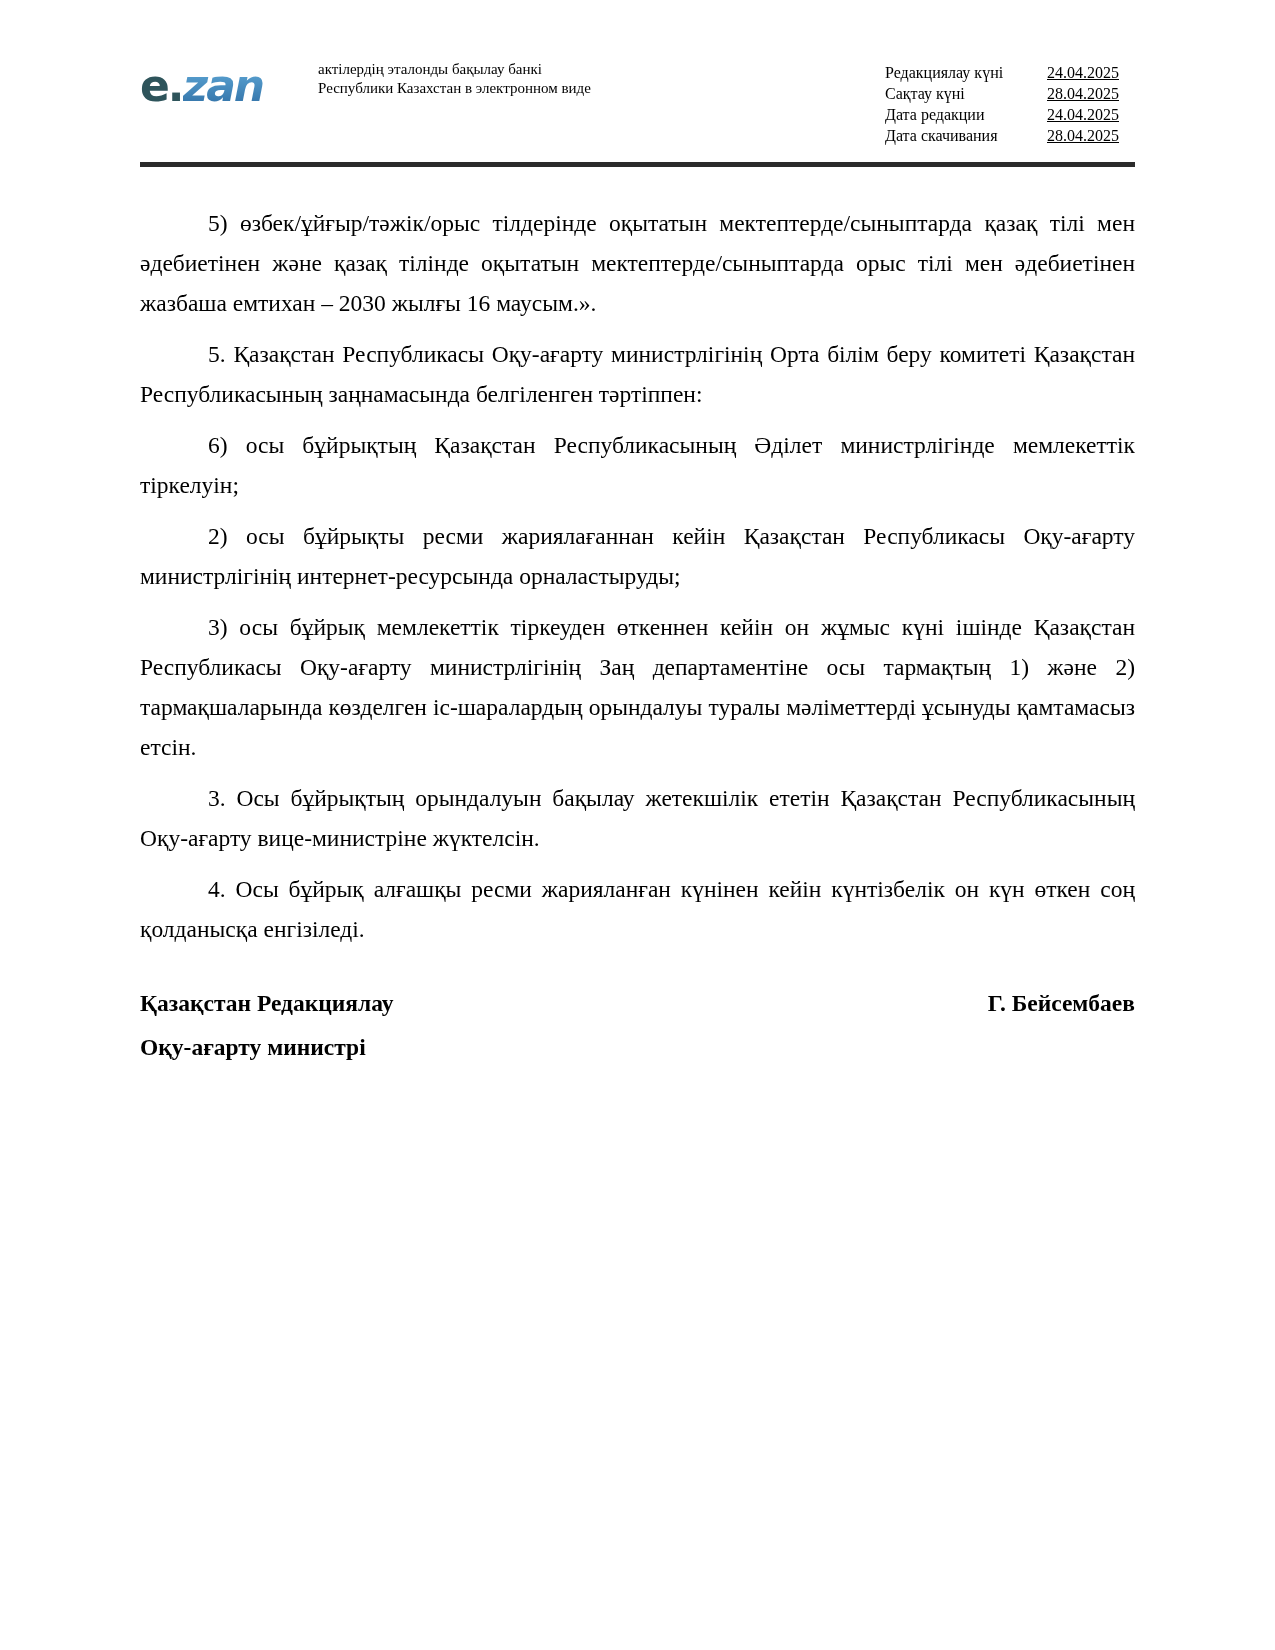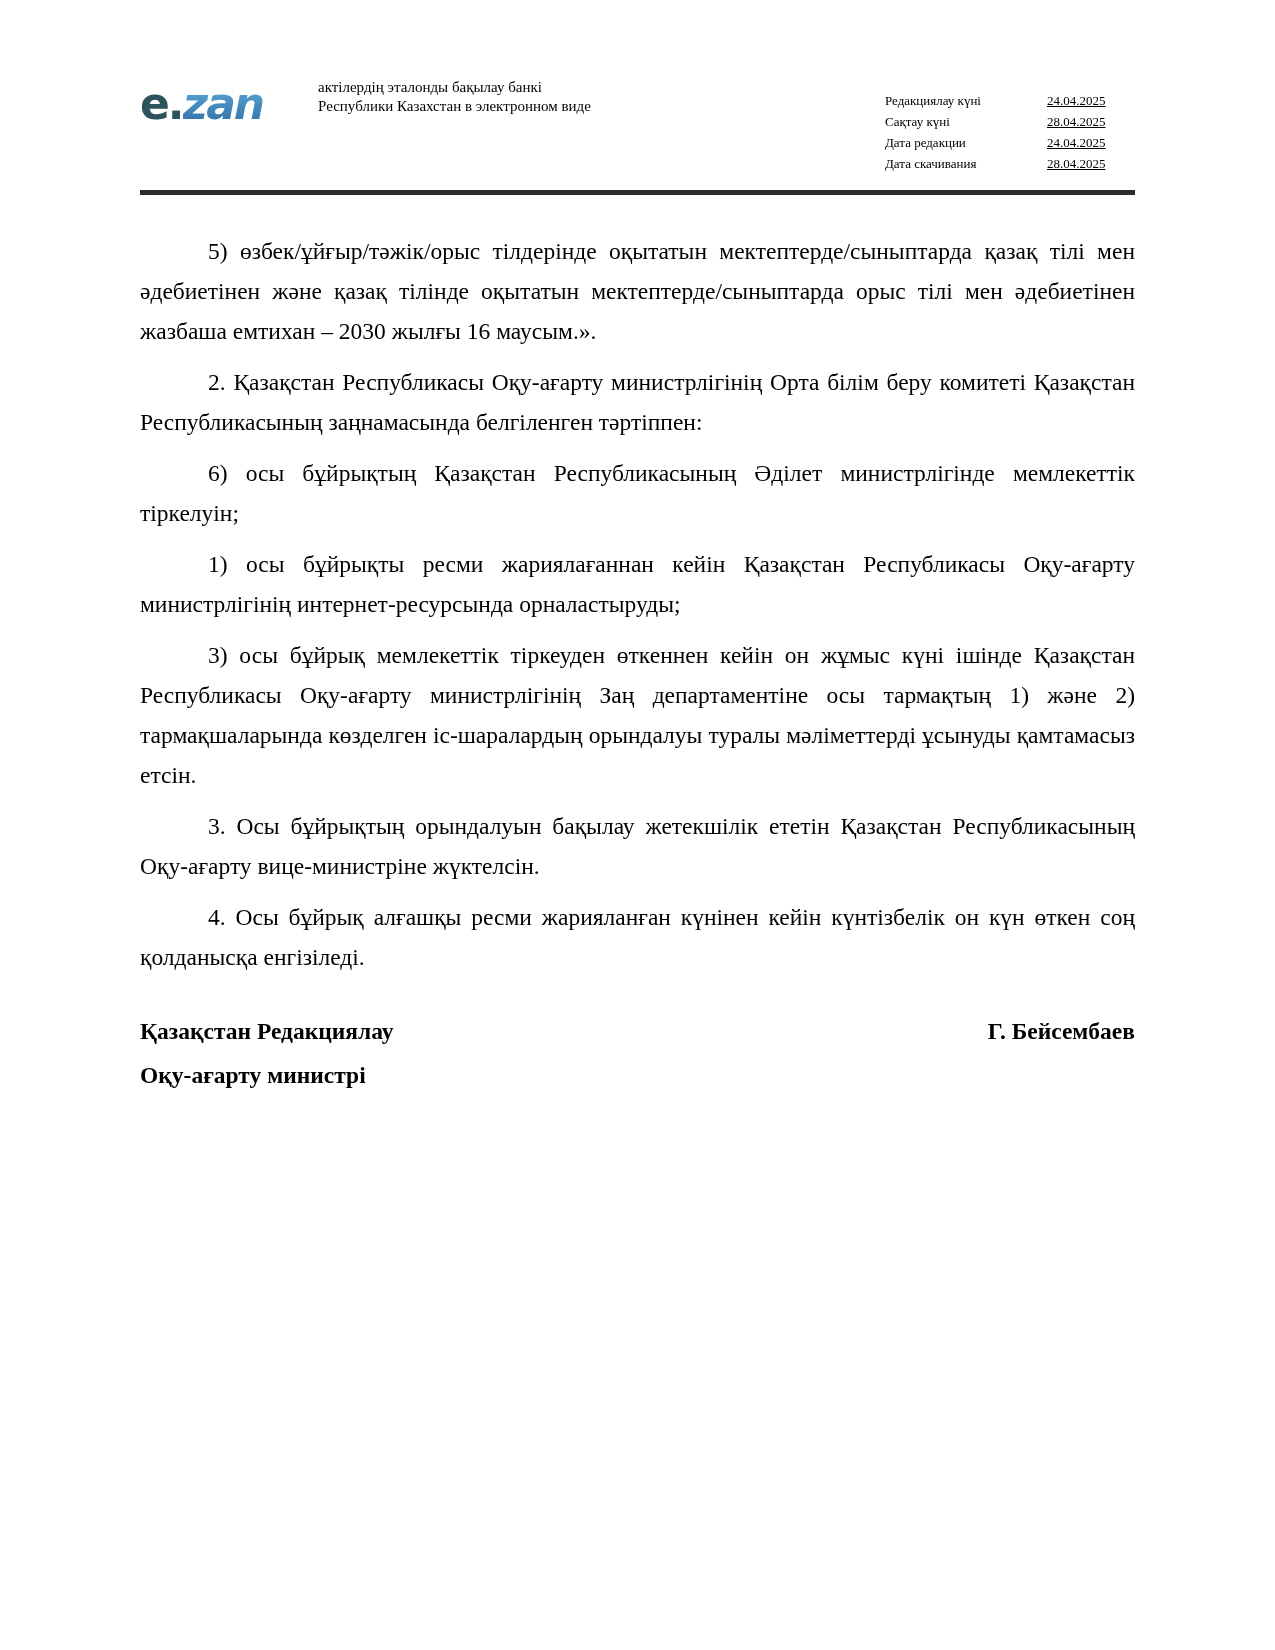--- a/index.html
+++ b/index.html
@@ -18,21 +18,21 @@
     margin:0 auto;
     font-family:"Liberation Serif","DejaVu Serif",serif;
     color:var(--text);
     position:relative;
     overflow:hidden;
   }
   
   .header{
     display:flex;
     align-items:flex-start;
-    padding:76px 140px 0 140px;
+    padding:58px 140px 0 140px;
   }
   .logo{
     width:178px;
     flex:0 0 178px;
     margin-top:6px;
     font-family:"DejaVu Sans","Liberation Sans",sans-serif;
     font-weight:bold;
     font-size:44px;
     line-height:1;
     letter-spacing:-2px;
@@ -56,23 +56,23 @@
     width:528px;
     flex:0 0 528px;
     font-size:15px;
     line-height:19px;
     margin-top:2px;
   }
   .meta{
     margin-left:auto;
     width:250px;
     flex:0 0 250px;
-    font-size:13px;
+    font-size:16px;
     line-height:21px;
-    margin-top:14px;
+    margin-top:4px;
   }
   .meta-row{display:flex;}
   .meta-label{flex:1 1 auto;}
   .meta-value{flex:0 0 88px;text-align:left;text-decoration:underline;}
   
   .rule{
     height:5px;
     background:var(--rule);
     margin:16px 140px 0 140px;
   }
@@ -131,23 +131,23 @@
         <span class="meta-label">Дата скачивания</span>
         <span class="meta-value">28.04.2025</span>
       </div>
     </div>
   </div>
 
   <div class="rule"></div>
 
   <div class="doc-body">
     <p class="para">5) өзбек/ұйғыр/тәжік/орыс тілдерінде оқытатын мектептерде/сыныптарда қазақ тілі мен әдебиетінен және қазақ тілінде оқытатын мектептерде/сыныптарда орыс тілі мен әдебиетінен жазбаша емтихан – 2030 жылғы 16 маусым.».</p>
-    <p class="para">2. Қазақстан Республикасы Оқу-ағарту министрлігінің Орта білім беру комитеті Қазақстан Республикасының заңнамасында белгіленген тәртіппен:</p>
+    <p class="para">5. Қазақстан Республикасы Оқу-ағарту министрлігінің Орта білім беру комитеті Қазақстан Республикасының заңнамасында белгіленген тәртіппен:</p>
     <p class="para">6) осы бұйрықтың Қазақстан Республикасының Әділет министрлігінде мемлекеттік тіркелуін;</p>
-    <p class="para">1) осы бұйрықты ресми жариялағаннан кейін Қазақстан Республикасы Оқу-ағарту министрлігінің интернет-ресурсында орналастыруды;</p>
+    <p class="para">2) осы бұйрықты ресми жариялағаннан кейін Қазақстан Республикасы Оқу-ағарту министрлігінің интернет-ресурсында орналастыруды;</p>
     <p class="para">3) осы бұйрық мемлекеттік тіркеуден өткеннен кейін он жұмыс күні ішінде Қазақстан Республикасы Оқу-ағарту министрлігінің Заң департаментіне осы тармақтың 1) және 2) тармақшаларында көзделген іс-шаралардың орындалуы туралы мәліметтерді ұсынуды қамтамасыз етсін.</p>
     <p class="para">3. Осы бұйрықтың орындалуын бақылау жетекшілік ететін Қазақстан Республикасының Оқу-ағарту вице-министріне жүктелсін.</p>
     <p class="para">4. Осы бұйрық алғашқы ресми жарияланған күнінен кейін күнтізбелік он күн өткен соң қолданысқа енгізіледі.</p>
 
     <div class="signature">
       <div class="sig-row">
         <span class="sig-org">Қазақстан Редакциялау</span>
         <span class="sig-name">Г. Бейсембаев</span>
       </div>
       <div class="sig-title">Оқу-ағарту министрі</div>

